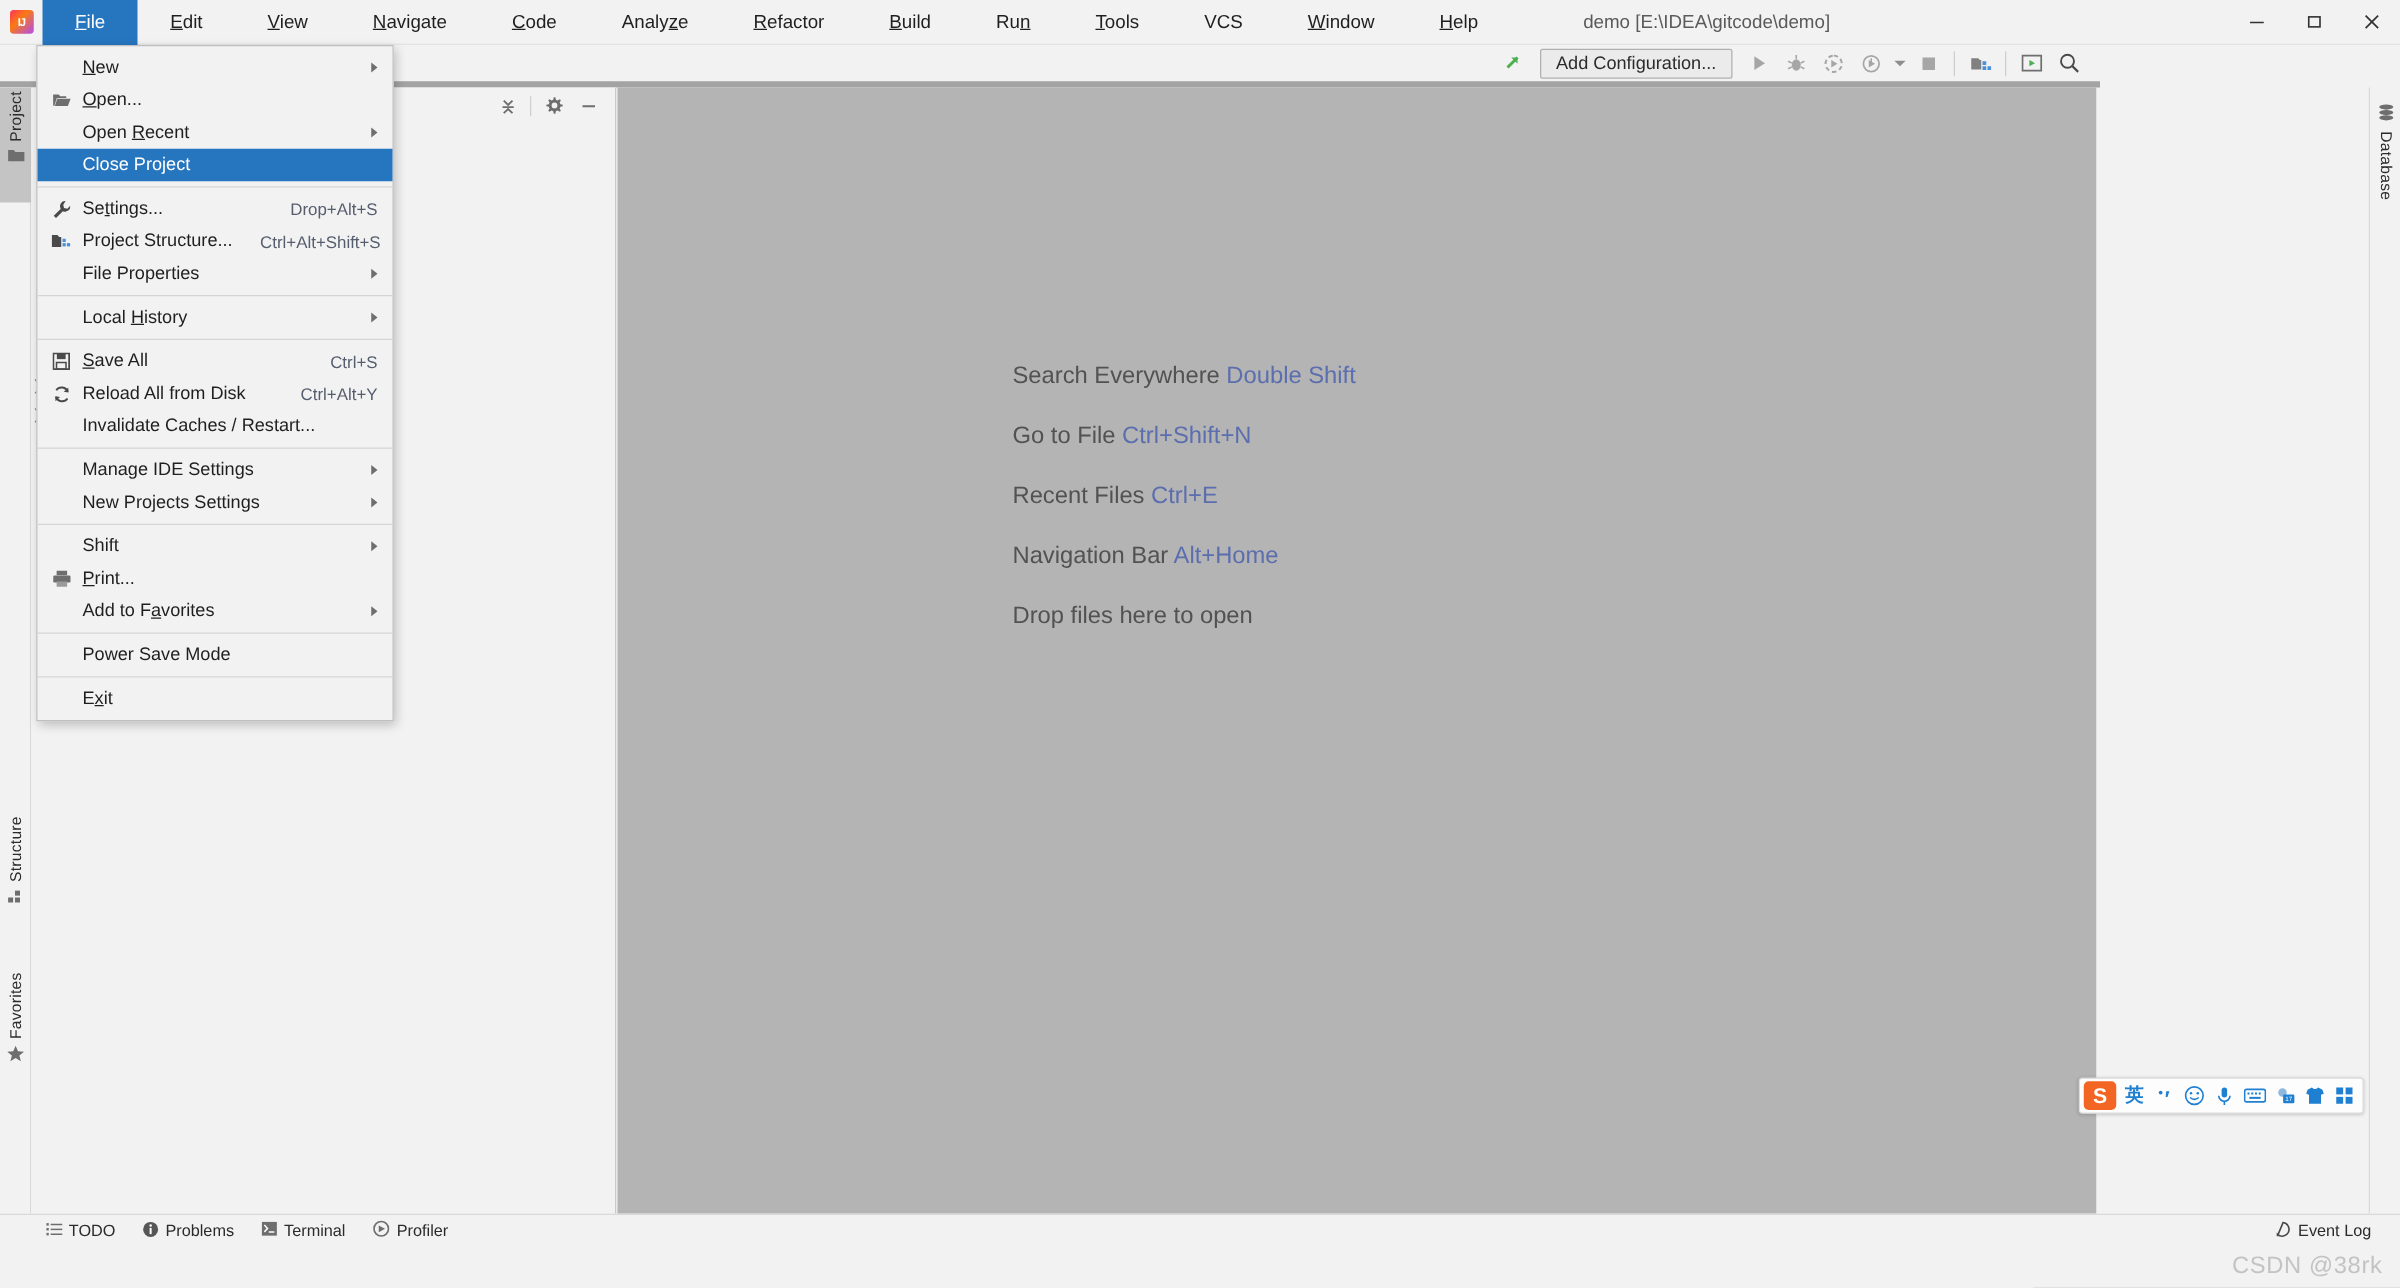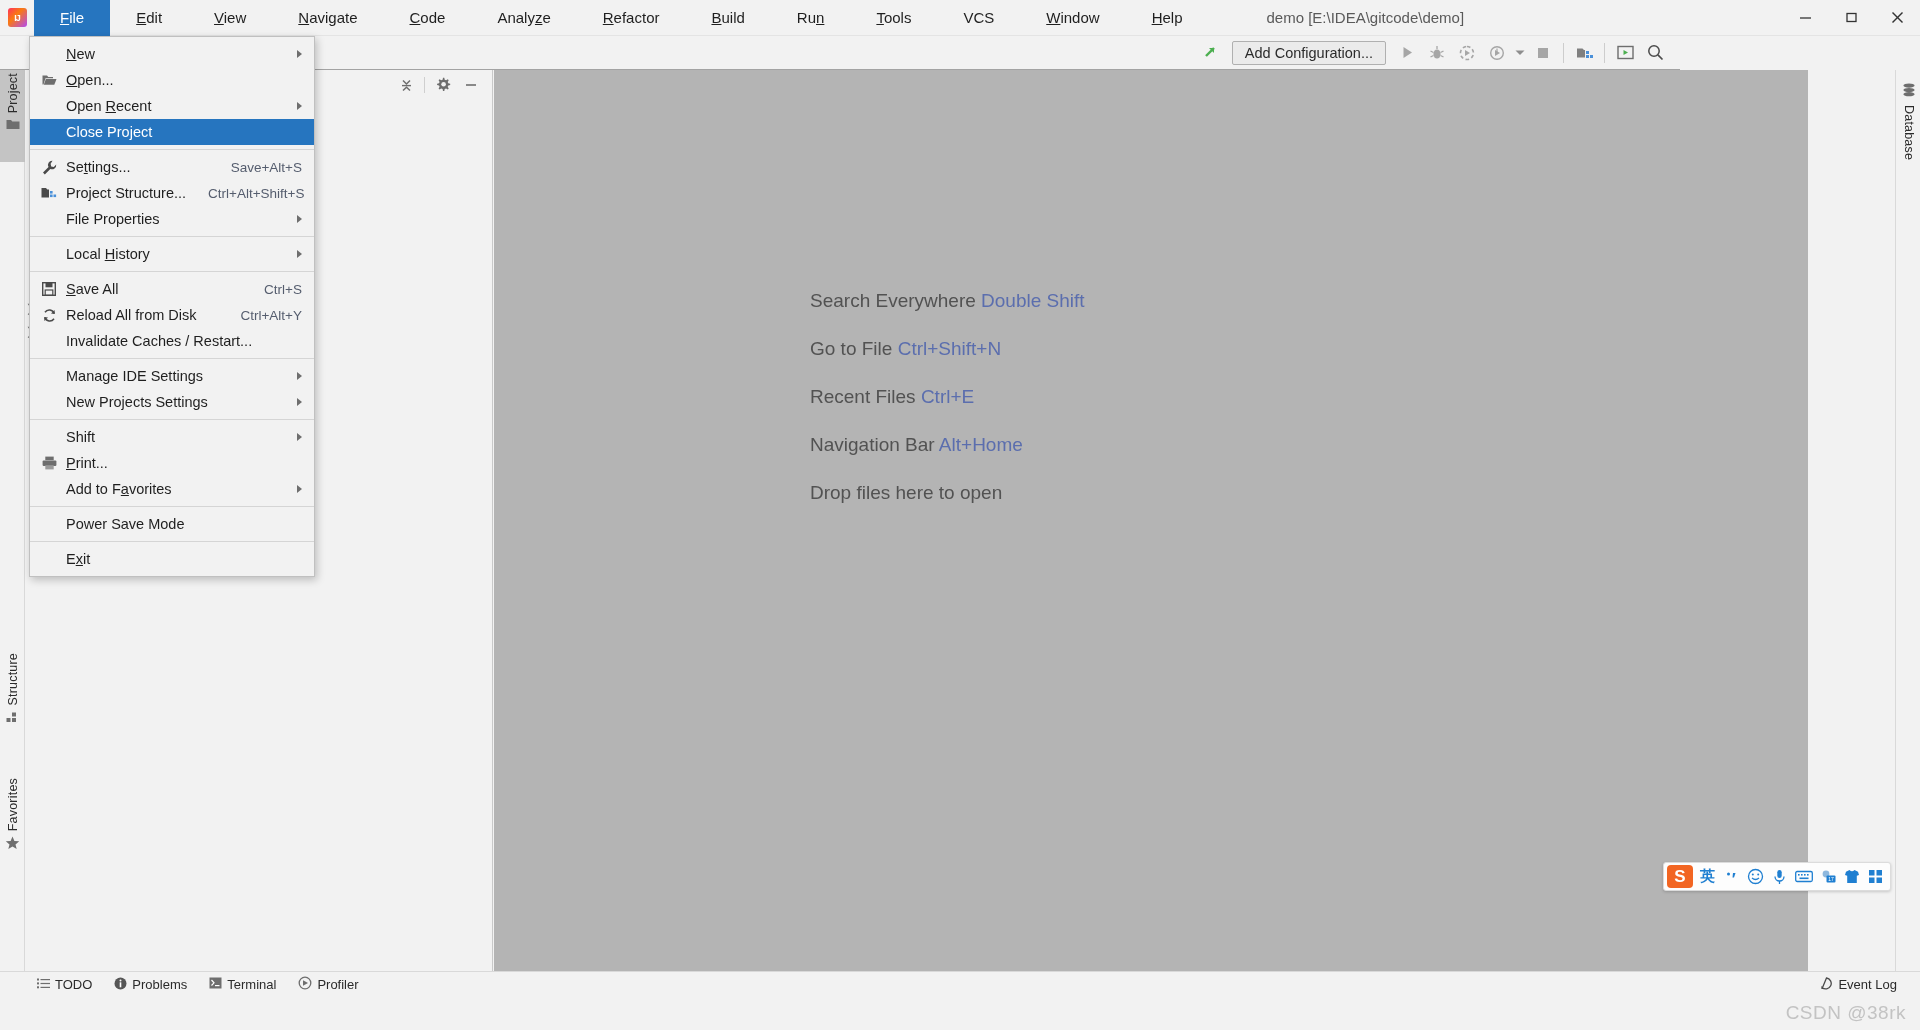--- a/index.html
+++ b/index.html
@@ -47,21 +47,21 @@
   .win-btn {
     width: 46px; height: 36px; display: flex; align-items: center; justify-content: center;
     color: #333;
   }
   .win-btn svg { display: block; }
 
   
   .toolbar {
     position: absolute; top: 36px; left: 0; width: 1680px; height: 34px;
     background: #f2f2f2; display: flex; align-items: center; justify-content: flex-end;
-    border-bottom: 1px solid #a3a3a3;
+    border-bottom: 5px solid #a3a3a3;
   }
   .tb-right { display: flex; align-items: center; gap: 0px; padding-right: 10px; }
   .tb-icon {
     width: 30px; height: 30px; display: flex; align-items: center; justify-content: center;
   }
   .addconfig-btn {
     height: 24px; padding: 0 12px; margin: 0 6px;
     border: 1px solid #b0b0b0; background: #ebebeb; border-radius: 2px;
     font-size: 14.5px; color: #2b2b2b; display: flex; align-items: center; white-space: nowrap;
   }
@@ -99,21 +99,21 @@
     position: absolute; top: 0; right: 0; height: 30px;
     display: flex; align-items: center; justify-content: flex-end; padding-right: 8px;
     gap: 2px;
   }
   .panel-head .tb-icon { width: 26px; height: 26px; }
   .panel-sep { width: 1px; height: 16px; background: #cfcfcf; margin: 0 3px; }
   .tree-arrow { position: absolute; color: #6e6e6e; font-size: 11px; }
 
   
   .editor {
-    position: absolute; top: 70px; left: 494px; width: 1314px; height: 901px;
+    position: absolute; top: 70px; left: 494px; width: 1183px; height: 901px;
     background: #b4b4b4;
   }
   .hints {
     position: absolute; left: 316px; top: 220px;
     display: flex; flex-direction: column; gap: 26px;
   }
   .hint-line { font-size: 19px; color: #525252; white-space: nowrap; }
   .hint-line .key { color: #5b6eae; }
 
   
@@ -546,21 +546,21 @@
         <span>Close Project</span>
       </div>
       <div class="msep"></div>
       <div class="mrow">
         <span class="m-ico">
           <svg width="15" height="15" viewBox="0 0 15 15">
             <path d="M10.5 0.8 A4.2 4.2 0 0 0 6.5 7.1 L1 12.6 L2.8 14.4 L8.3 8.9 A4.2 4.2 0 0 0 14.2 4.5 L11.8 6.9 L9.2 6.4 L8.6 3.8 Z" fill="#4a4a4a"></path>
           </svg>
         </span>
         <span>Se<span class="mn">t</span>tings...</span>
-        <span class="m-short">Save+Alt+S</span>
+        <span class="m-short">Drop+Alt+S</span>
       </div>
       <div class="mrow">
         <span class="m-ico">
           <svg width="16" height="14" viewBox="0 0 16 14">
             <path d="M0.5 2 L5 2 L6.3 3.6 L8 3.6 L8 11.5 L0.5 11.5 Z" fill="#4a4a4a"></path>
             <rect x="9" y="5" width="2.6" height="2.6" fill="#4a90d9"></rect>
             <rect x="9" y="8.5" width="2.6" height="2.6" fill="#4a90d9"></rect>
             <rect x="12.5" y="8.5" width="2.6" height="2.6" fill="#4a90d9"></rect>
           </svg>
         </span>

